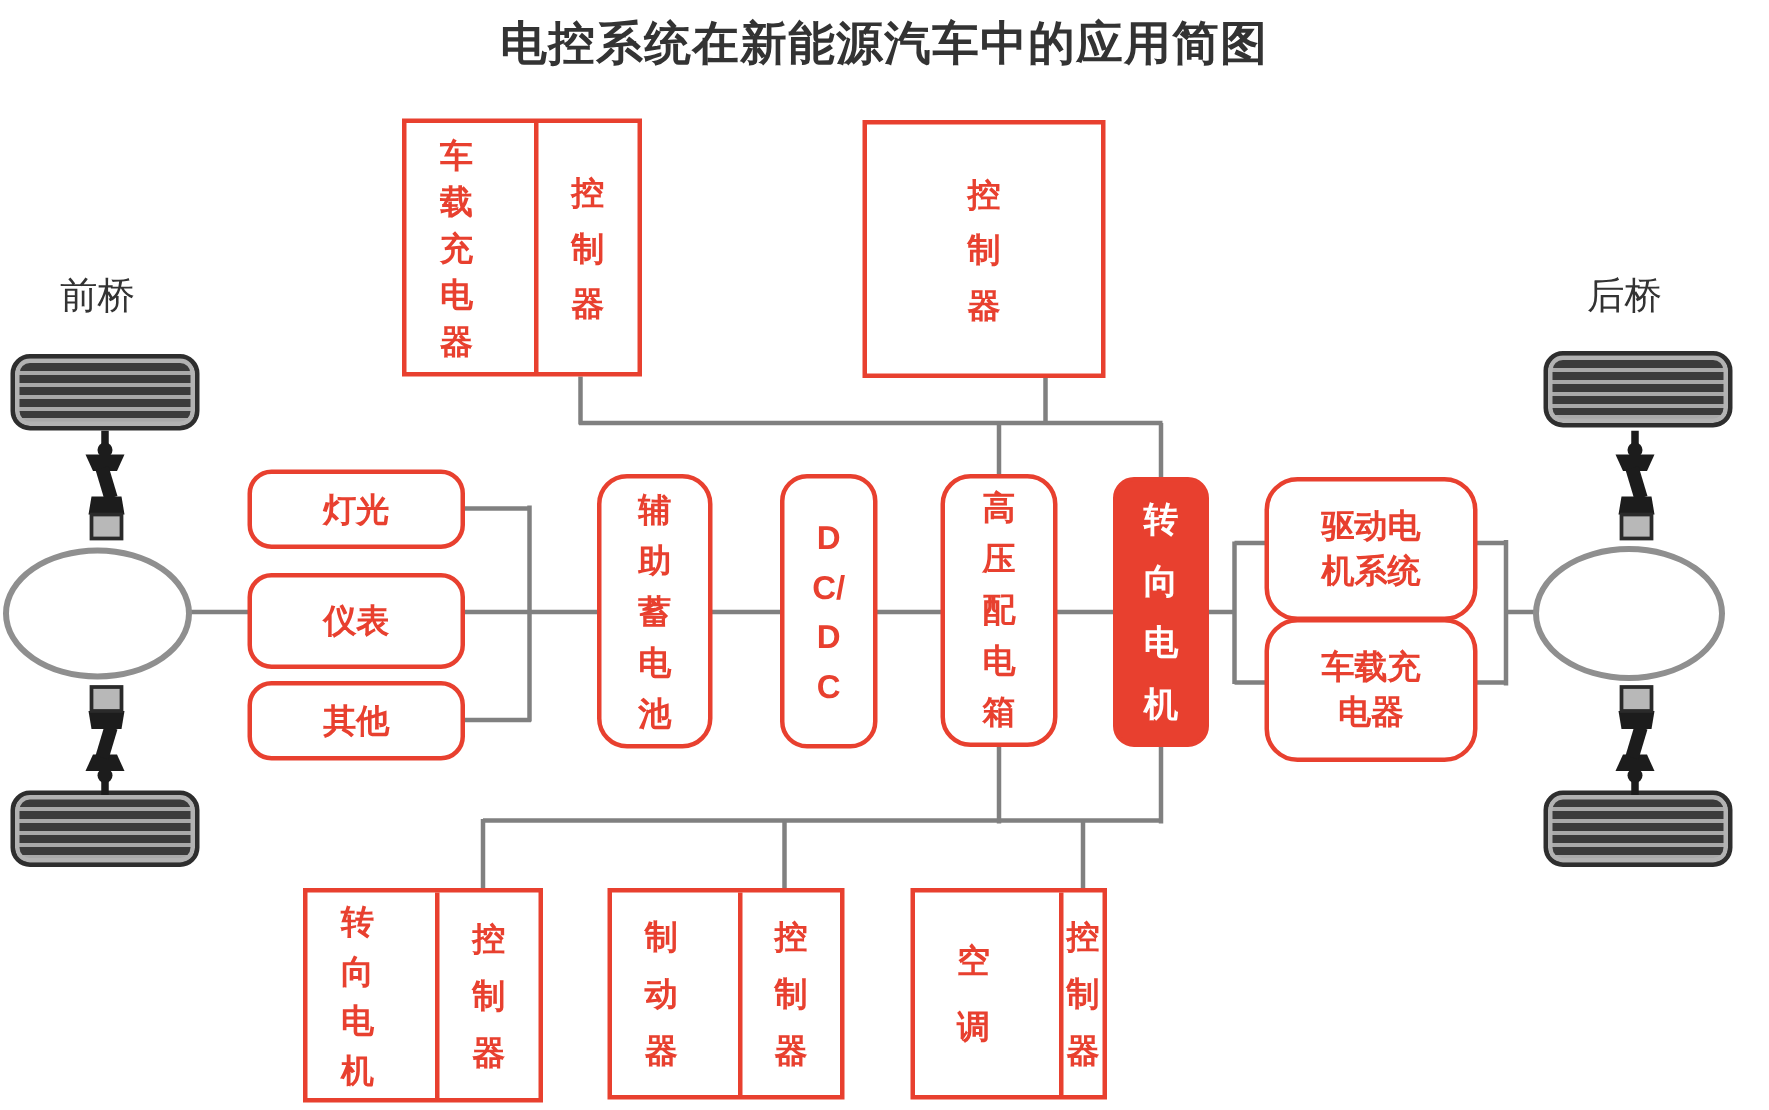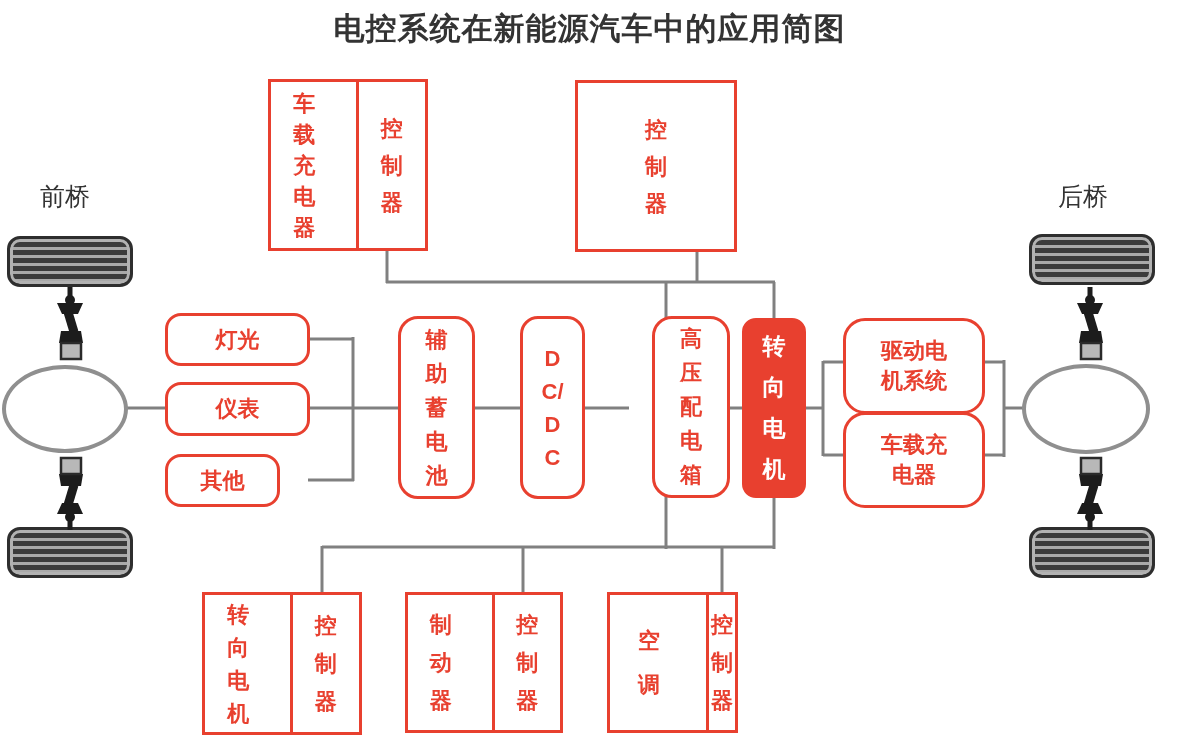--- a/index.html
+++ b/index.html
@@ -142,34 +142,34 @@
 
   <div class="box pair" style="left:575px;top:80px;width:162px;height:172px;">
     <div class="cell">
       <span class="vt" style="line-height:37px;">控制器</span>
     </div>
   </div>
 
   <div class="box round" style="left:165px;top:313px;width:145px;height:53px;border-radius:16px;">
     <span>灯光</span>
   </div>
-  <div class="box round" style="left:165px;top:382px;width:145px;height:54px;border-radius:16px;">
+  <div class="box round" style="left:165px;top:382px;width:145px;height:64px;border-radius:16px;">
     <span>仪表</span>
   </div>
-  <div class="box round" style="left:165px;top:454px;width:115px;height:53px;border-radius:16px;">
+  <div class="box round" style="left:165px;top:454px;width:145px;height:53px;border-radius:16px;">
     <span>其他</span>
   </div>
 
   <div class="box round" style="left:398px;top:316px;width:77px;height:183px;border-radius:20px;">
     <span class="vt" style="line-height:34px;">辅助蓄电池</span>
   </div>
   <div class="box round" style="left:520px;top:316px;width:65px;height:183px;border-radius:18px;">
     <span class="vt" style="line-height:33px;">DC/DC</span>
   </div>
-  <div class="box round" style="left:627px;top:316px;width:78px;height:182px;border-radius:20px;margin-left:25px;">
+  <div class="box round" style="left:627px;top:316px;width:78px;height:182px;border-radius:20px;">
     <span class="vt" style="line-height:34px;">高压配电箱</span>
   </div>
   <div class="box round filled" style="left:742px;top:318px;width:64px;height:180px;border-radius:14px;font-size:23px;">
     <span class="vt" style="line-height:41px;">转向电机</span>
   </div>
 
   <div class="box round" style="left:843px;top:318px;width:142px;height:96px;border-radius:22px;">
     <span class="two">驱动电机系统</span>
   </div>
   <div class="box round" style="left:843px;top:412px;width:142px;height:96px;border-radius:22px;">

